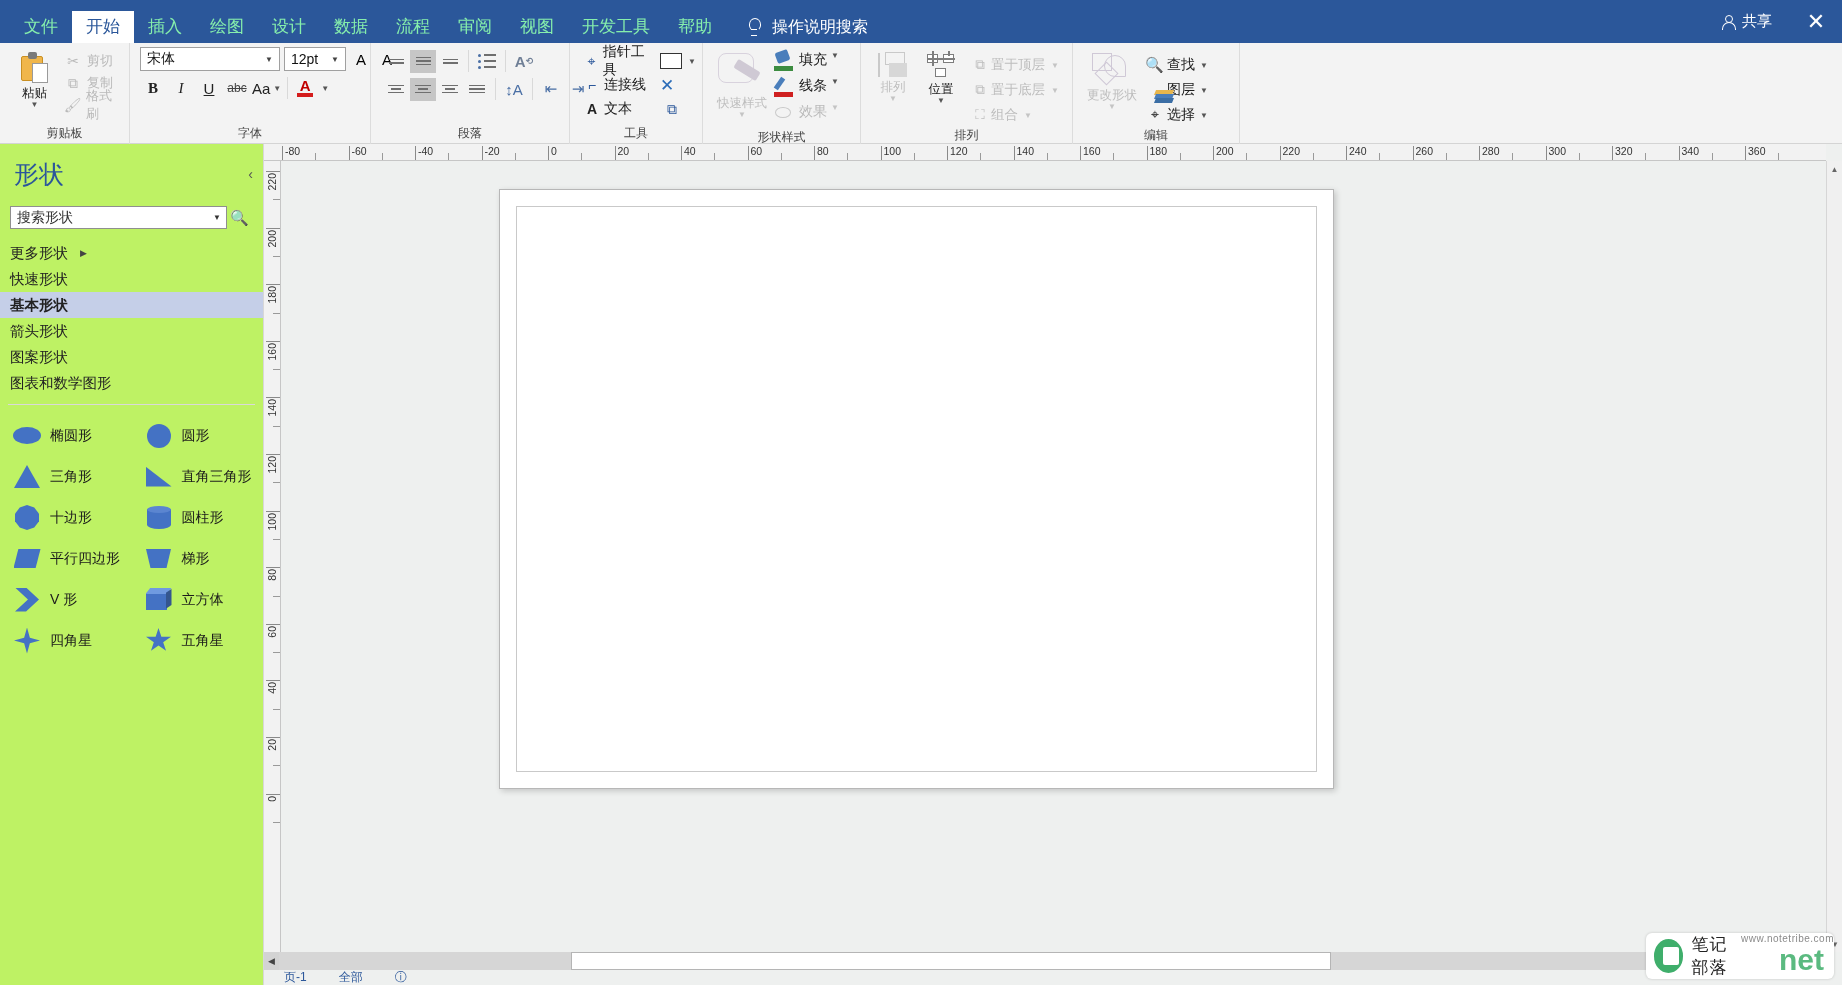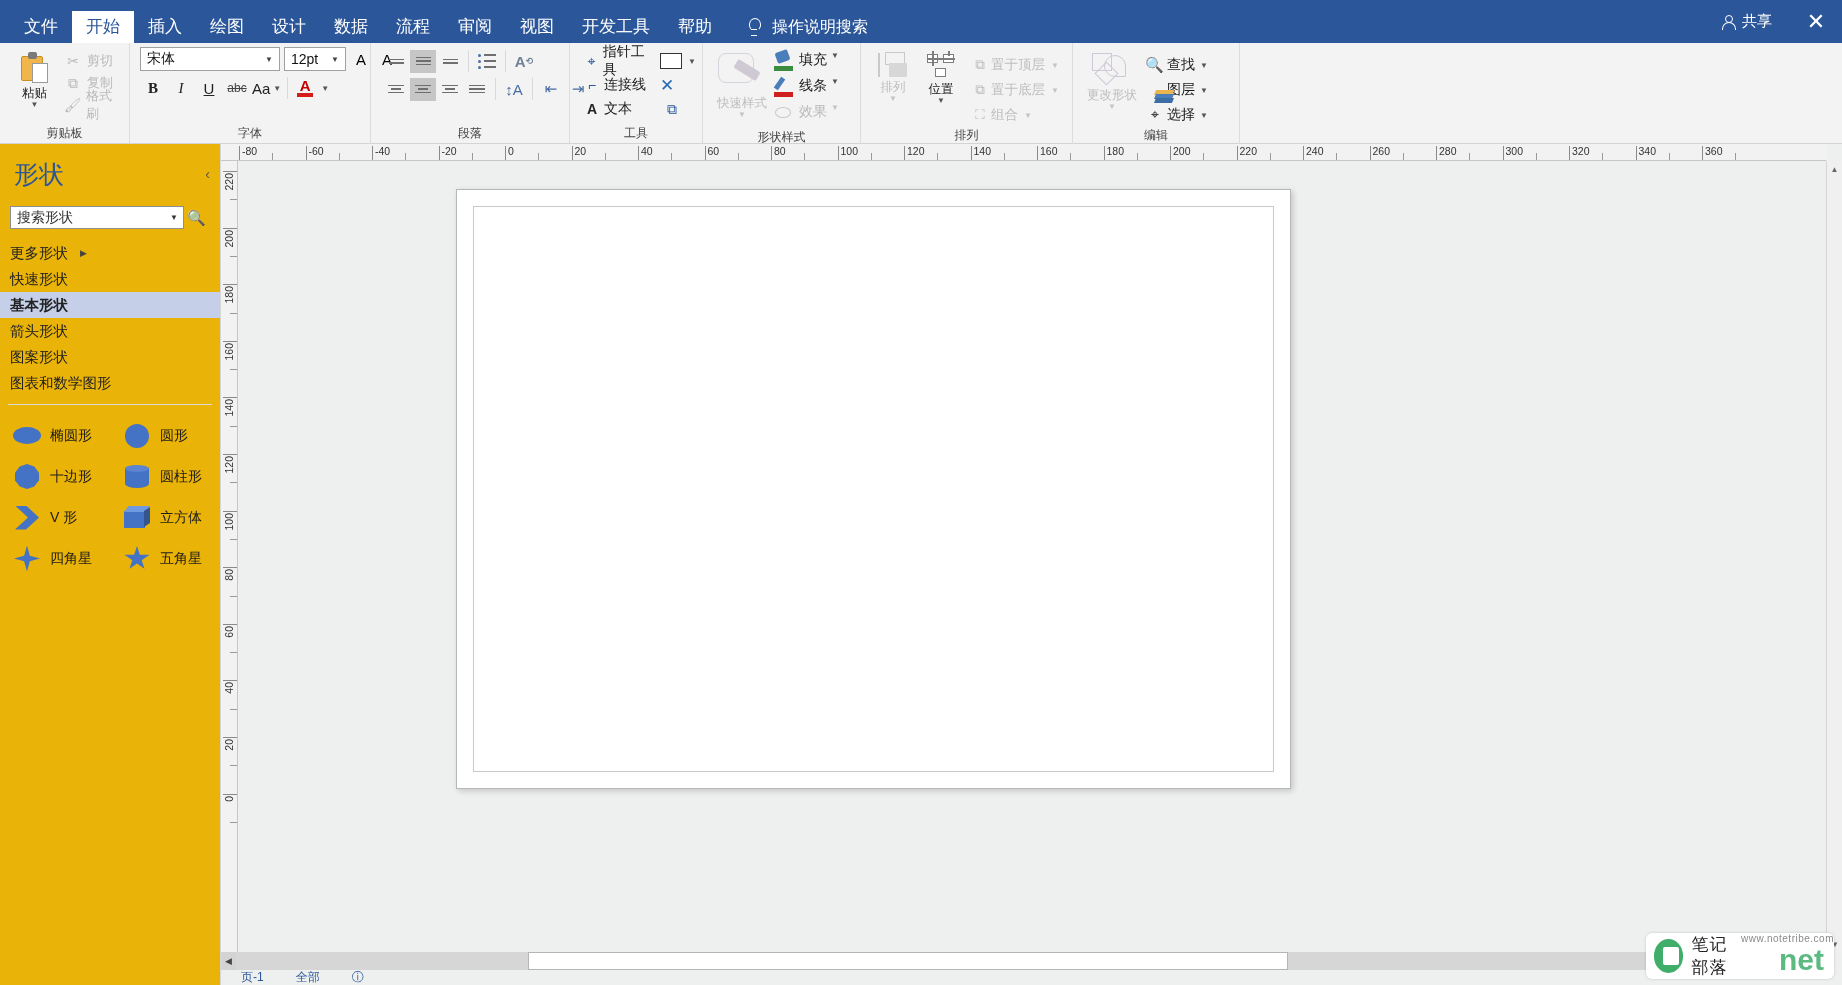--- a/index.html
+++ b/index.html
@@ -10,21 +10,21 @@
   }
   body { position: relative; }
 
   
   .titlebar {
     height: 43px; background: #2b579a; display: flex; align-items: flex-end;
     position: relative;
   }
   .tabs { display: flex; align-items: flex-end; height: 43px; padding-left: 10px; }
   .tab {
-    color: #ffffff; font-size: 17px; padding: 0 14px; height: 32px;
+    color: #86efac; font-size: 17px; padding: 0 14px; height: 32px;
     line-height: 32px; cursor: default; white-space: nowrap;
   }
   .tab.active { background: #ffffff; color: #2b579a; }
   .tellme { display: flex; align-items: center; height: 32px; margin-left: 18px; color: #fff; font-size: 16px; }
   .bulb {
     width: 20px; height: 20px; margin-right: 8px; position: relative; display:inline-block;
   }
   .bulb::before {
     content:""; position:absolute; left:5px; top:1px; width:10px; height:11px;
     border:1.6px solid #fff; border-radius:50% 50% 45% 45%; border-bottom-color:transparent;
@@ -146,21 +146,21 @@
 
   
   .qstyle { width:56px;height:44px;position:relative;}
   .qstyle .rr { position:absolute;left:4px;top:2px;width:36px;height:30px;border:1.6px solid #d8d2dd;border-radius:8px;}
   .qstyle .brush { position:absolute;left:20px;top:14px;width:26px;height:10px;background:#cfc9d4;transform:rotate(32deg);border-radius:2px;}
 
   
   .workspace { position:absolute; left:0; top:144px; right:0; bottom:0; display:flex; background:#eef0ef;}
 
   
-  .shapepanel { width:221px; background:#eab308; border-right:1px solid #d7d7d7; position:relative;
+  .shapepanel { width:264px; background:#bef264; border-right:1px solid #d7d7d7; position:relative;
                 display:flex; flex-direction:column; }
   .sp-title { font-size:25px; color:#2b579a; padding:14px 0 10px 14px; font-weight:normal;}
   .sp-collapse { position:absolute; right:10px; top:22px; font-size:14px; color:#555; }
   .sp-search { margin:4px 10px 10px 10px; display:flex; align-items:center; }
   .sp-search .box { flex:1; height:23px; background:#fff; border:1px solid #8f8f8f; display:flex; align-items:center;
                     padding-left:6px; font-size:14px; color:#333;}
   .sp-search .box .ph { flex:1; }
   .sp-search .box .arr { font-size:8px; color:#333; padding:0 5px;}
   .sp-search .go { width:26px; height:25px; display:flex; align-items:center; justify-content:center;
                    font-size:15px; color:#2b579a; }
@@ -576,20 +576,34 @@
           <span class="nm">椭圆形</span>
         </div>
         <div class="sp-cell">
           <span class="gl">
             <span class="sh" style="width:24px;height:24px;display:block;border-radius:50%"></span>
             </span>
           <span class="nm">圆形</span>
         </div>
       </div>
 
+      <div class="sp-row">
+        <div class="sp-cell">
+          <span class="gl">
+            <span class="sh" style="width:26px;height:23px;display:block;clip-path:polygon(50% 0,100% 100%,0 100%)"></span>
+            </span>
+          <span class="nm">三角形</span>
+        </div>
+        <div class="sp-cell">
+          <span class="gl">
+            <span class="sh" style="width:26px;height:20px;display:block;clip-path:polygon(0 0,100% 100%,0 100%)"></span>
+            </span>
+          <span class="nm">直角三角形</span>
+        </div>
+      </div>
 
 
 
       <div class="sp-row">
         <div class="sp-cell">
           <span class="gl">
             <span class="sh" style="width:25px;height:25px;display:block;clip-path:polygon(50% 0,79% 10%,98% 35%,98% 65%,79% 90%,50% 100%,21% 90%,2% 65%,2% 35%,21% 10%)"></span>
             </span>
           <span class="nm">十边形</span>
         </div>
@@ -597,20 +611,34 @@
           <span class="gl">
             <span style="position:relative;width:24px;height:24px;display:block">
               <span class="sh" style="position:absolute;left:0;top:3px;width:24px;height:20px;display:block;border-radius:0 0 50% 50%/0 0 22% 22%"></span>
               <span class="sh" style="position:absolute;left:0;top:0;width:24px;height:7px;display:block;border-radius:50%;background:#5b85d0"></span>
             </span>
             </span>
           <span class="nm">圆柱形</span>
         </div>
       </div>
 
+      <div class="sp-row">
+        <div class="sp-cell">
+          <span class="gl">
+            <span class="sh" style="width:27px;height:19px;display:block;clip-path:polygon(18% 0,100% 0,82% 100%,0 100%)"></span>
+            </span>
+          <span class="nm">平行四边形</span>
+        </div>
+        <div class="sp-cell">
+          <span class="gl">
+            <span class="sh" style="width:25px;height:19px;display:block;clip-path:polygon(0 0,100% 0,82% 100%,18% 100%)"></span>
+            </span>
+          <span class="nm">梯形</span>
+        </div>
+      </div>
 
 
       <div class="sp-row">
         <div class="sp-cell">
           <span class="gl">
             <span class="sh" style="width:24px;height:24px;display:block;clip-path:polygon(0 0,46% 0,100% 50%,46% 100%,0 100%,54% 50%)"></span>
             </span>
           <span class="nm">V 形</span>
         </div>
         <div class="sp-cell">

